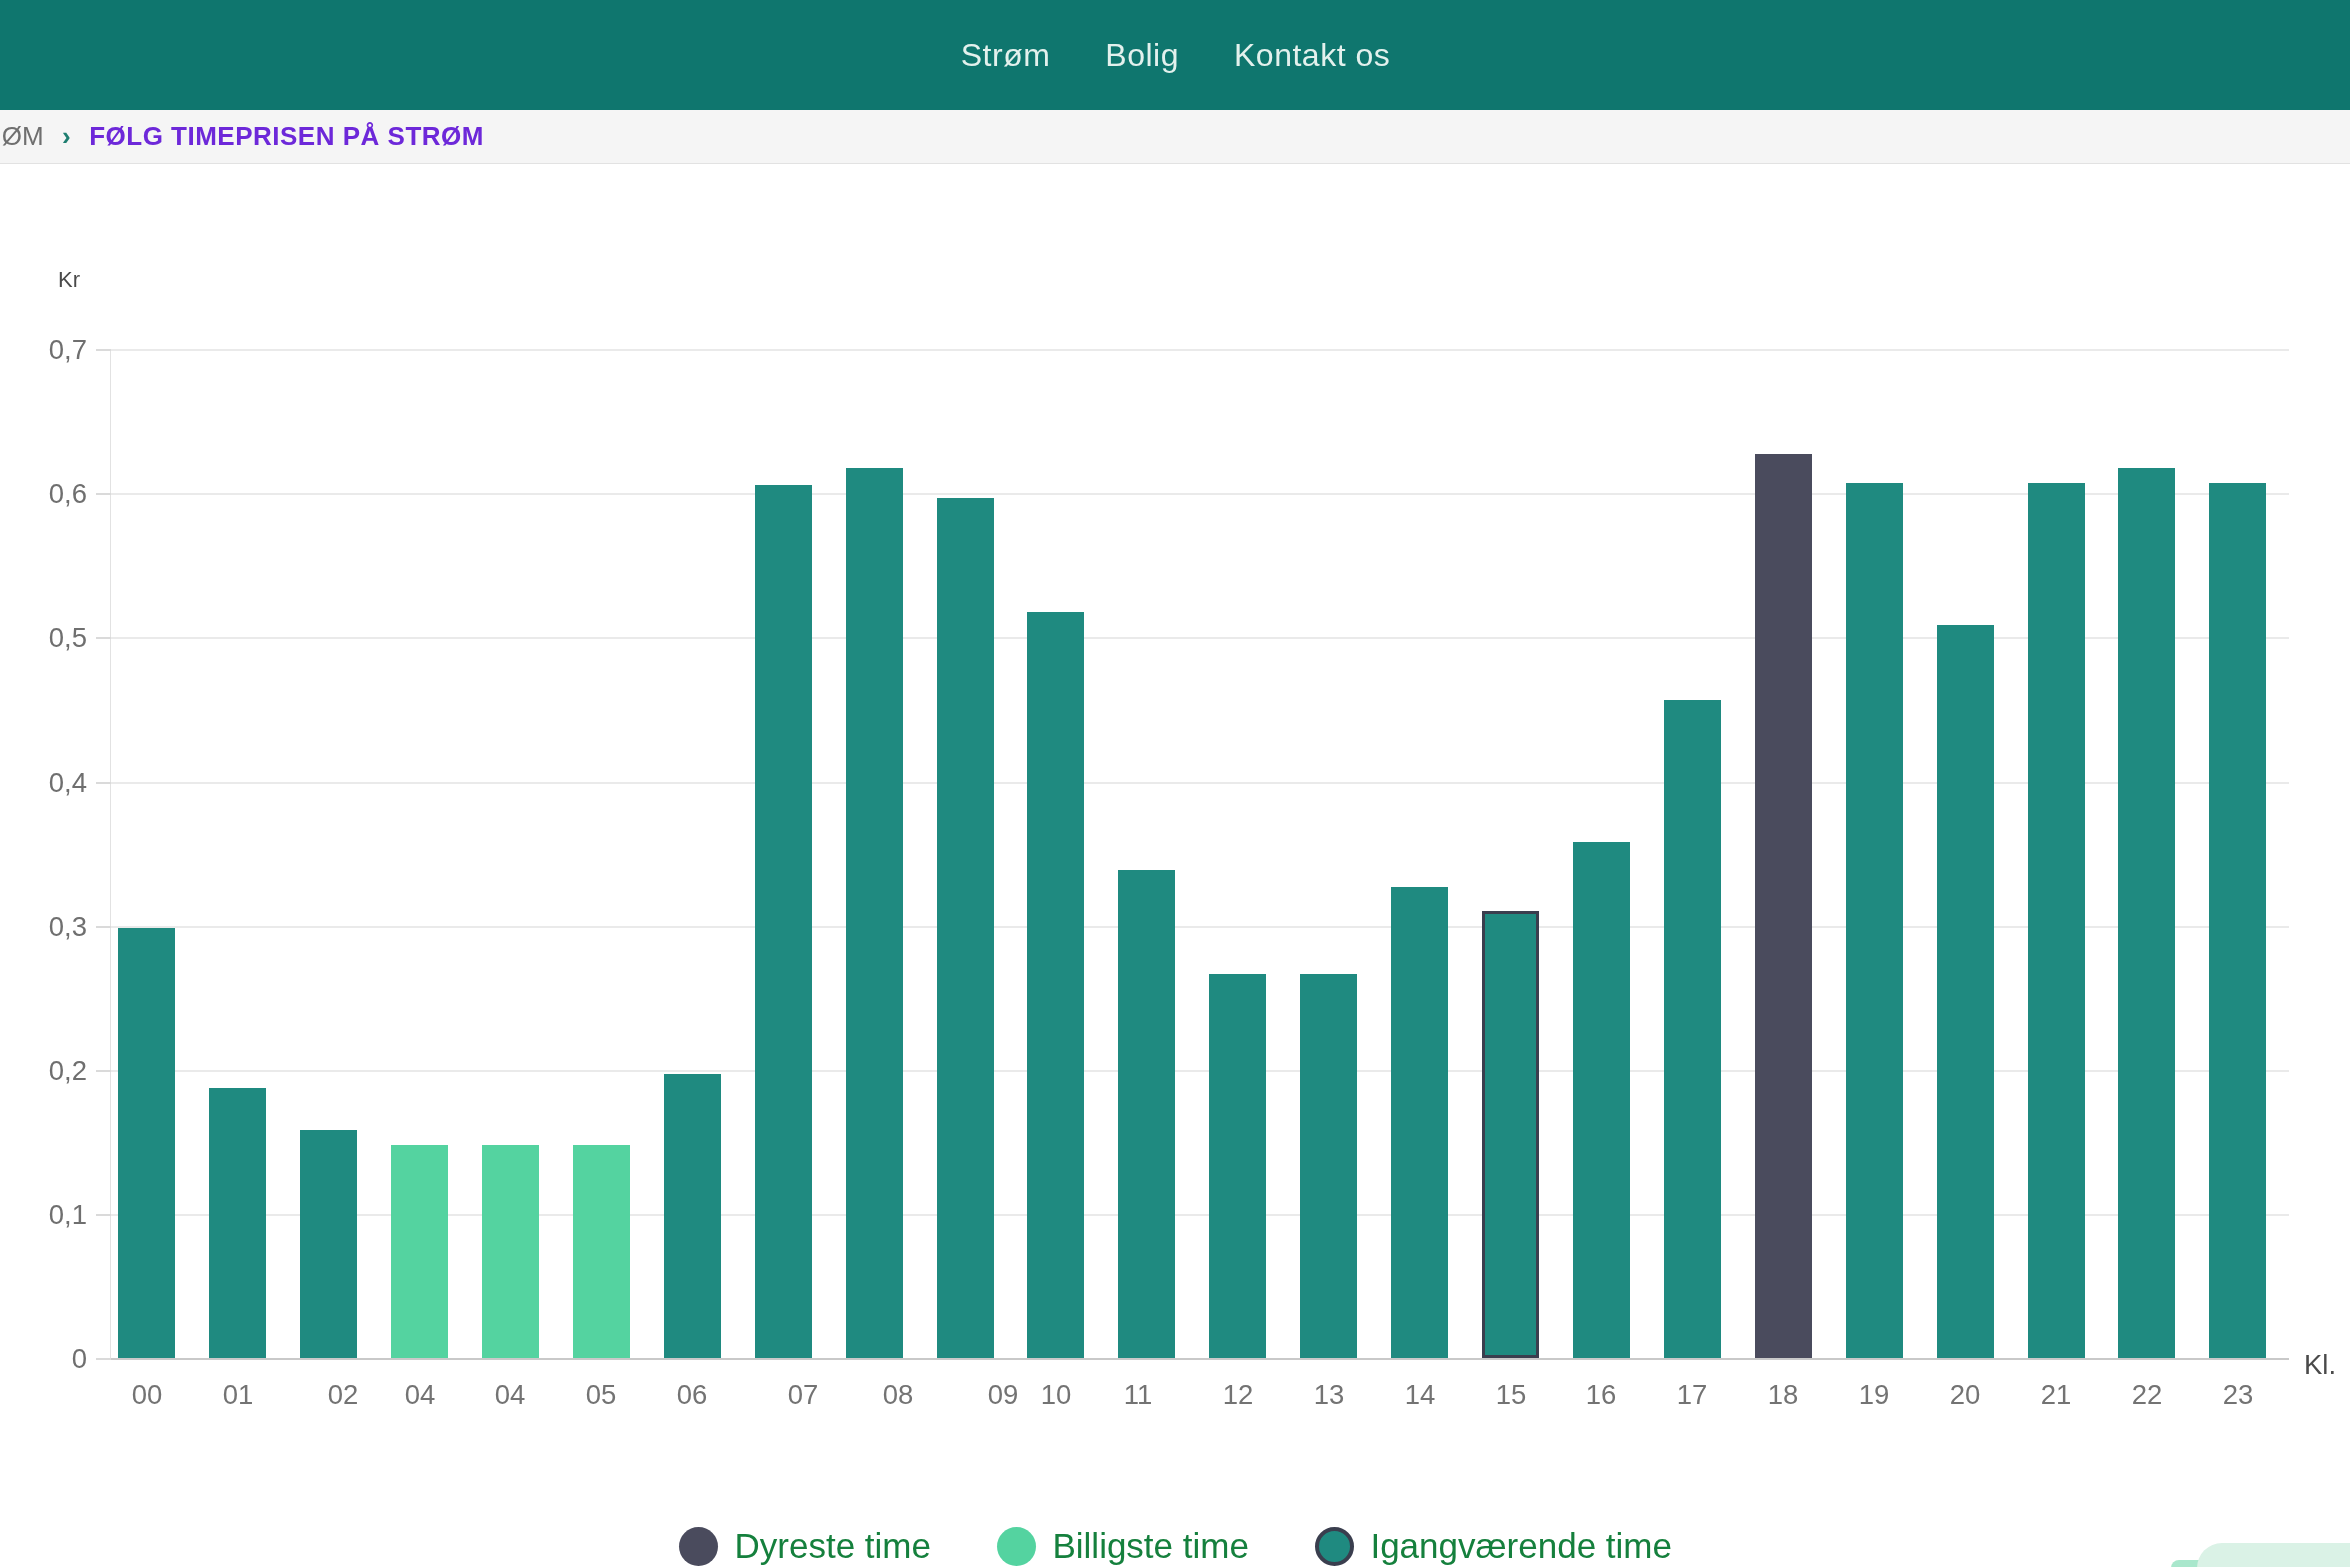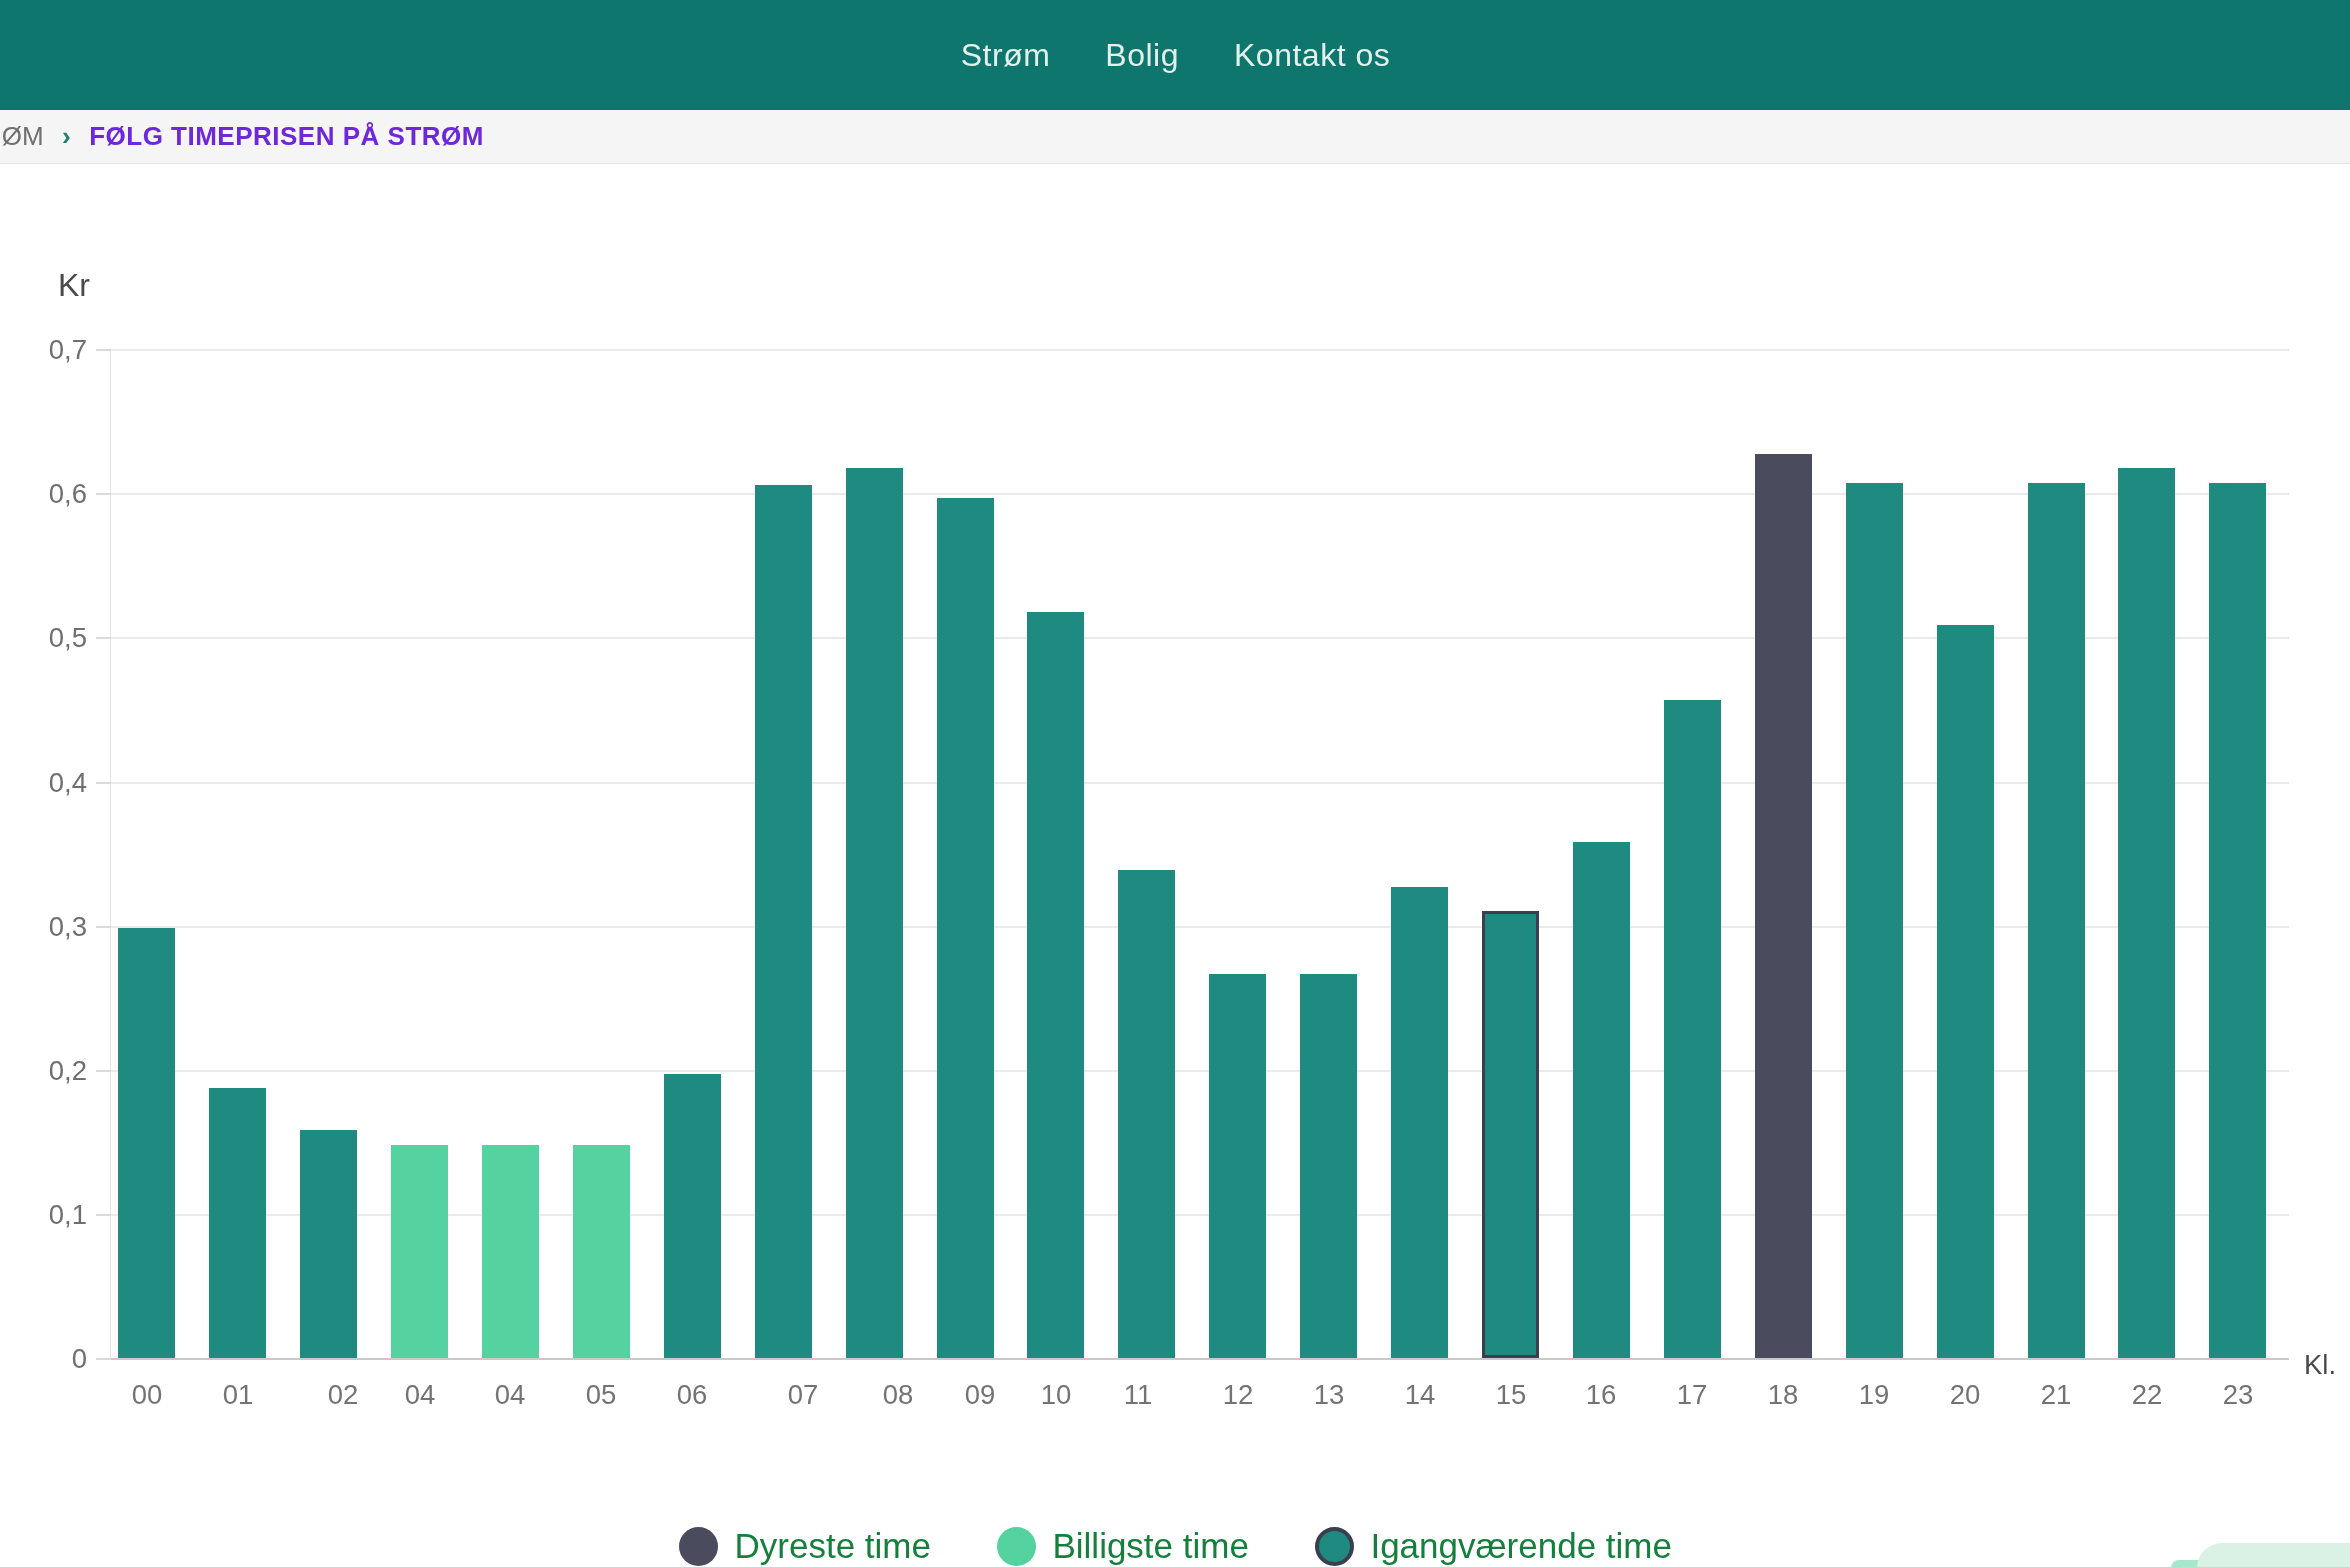--- a/index.html
+++ b/index.html
@@ -32,21 +32,21 @@
     border-left:1.8px solid #E2E2E2;
   }
   .gridline{position:absolute;left:0;width:2178px;height:1.8px;background:#EAEAEA;}
   .gridline.baseline{background:#C9C9C9;}
   .ytickmark{position:absolute;left:-14.7px;width:14.7px;height:1.8px;background:#DADADA;}
   .yticklabel{
     position:absolute;left:-101px;width:77px;text-align:right;
     color:#6F6F6F;font-size:27.5px;transform:translateY(-50%);
   }
   .axis-unit-y{
-    position:absolute;left:-53px;top:-83px;color:#4A4A4A;font-size:32px;
+    position:absolute;left:-53px;top:-83px;color:#4A4A4A;font-size:22px;
   }
   .axis-unit-x{
     position:absolute;left:2193px;top:999px;color:#4A4A4A;font-size:27.5px;
   }
   .bar{
     position:absolute;bottom:0.9px;width:57px;box-sizing:border-box;
     background:#1F8A80;cursor:pointer;
   }
   .bar.cheapest{background:#54D3A0;}
   .bar.expensive{background:#4A4B5D;}
@@ -128,21 +128,21 @@
     <div class="xlabel" style="left: 399px;">04</div>
     <div class="bar cheapest" style="left: 462px; height: 213px;"></div>
     <div class="xlabel" style="left: 490px;">05</div>
     <div class="bar" style="left: 553px; height: 284px;"></div>
     <div class="xlabel" style="left: 581px;">06</div>
     <div class="bar" style="left: 644px; height: 873px;"></div>
     <div class="xlabel" style="left: 672px; margin-left: 20px;">07</div>
     <div class="bar" style="left: 735px; height: 890px;"></div>
     <div class="xlabel" style="left: 763px; margin-left: 24px;">08</div>
     <div class="bar" style="left: 826px; height: 860px;"></div>
-    <div class="xlabel" style="left: 869px;">09</div>
+    <div class="xlabel" style="left: 892px;">09</div>
     <div class="bar" style="left: 916px; height: 746px;"></div>
     <div class="xlabel" style="left: 945px;">10</div>
     <div class="bar" style="left: 1007px; height: 488px;"></div>
     <div class="xlabel" style="left: 1027px;">11</div>
     <div class="bar" style="left: 1098px; height: 384px;"></div>
     <div class="xlabel" style="left: 1127px;">12</div>
     <div class="bar" style="left: 1189px; height: 384px;"></div>
     <div class="xlabel" style="left: 1218px;">13</div>
     <div class="bar" style="left: 1280px; height: 471px;"></div>
     <div class="xlabel" style="left: 1309px;">14</div>

